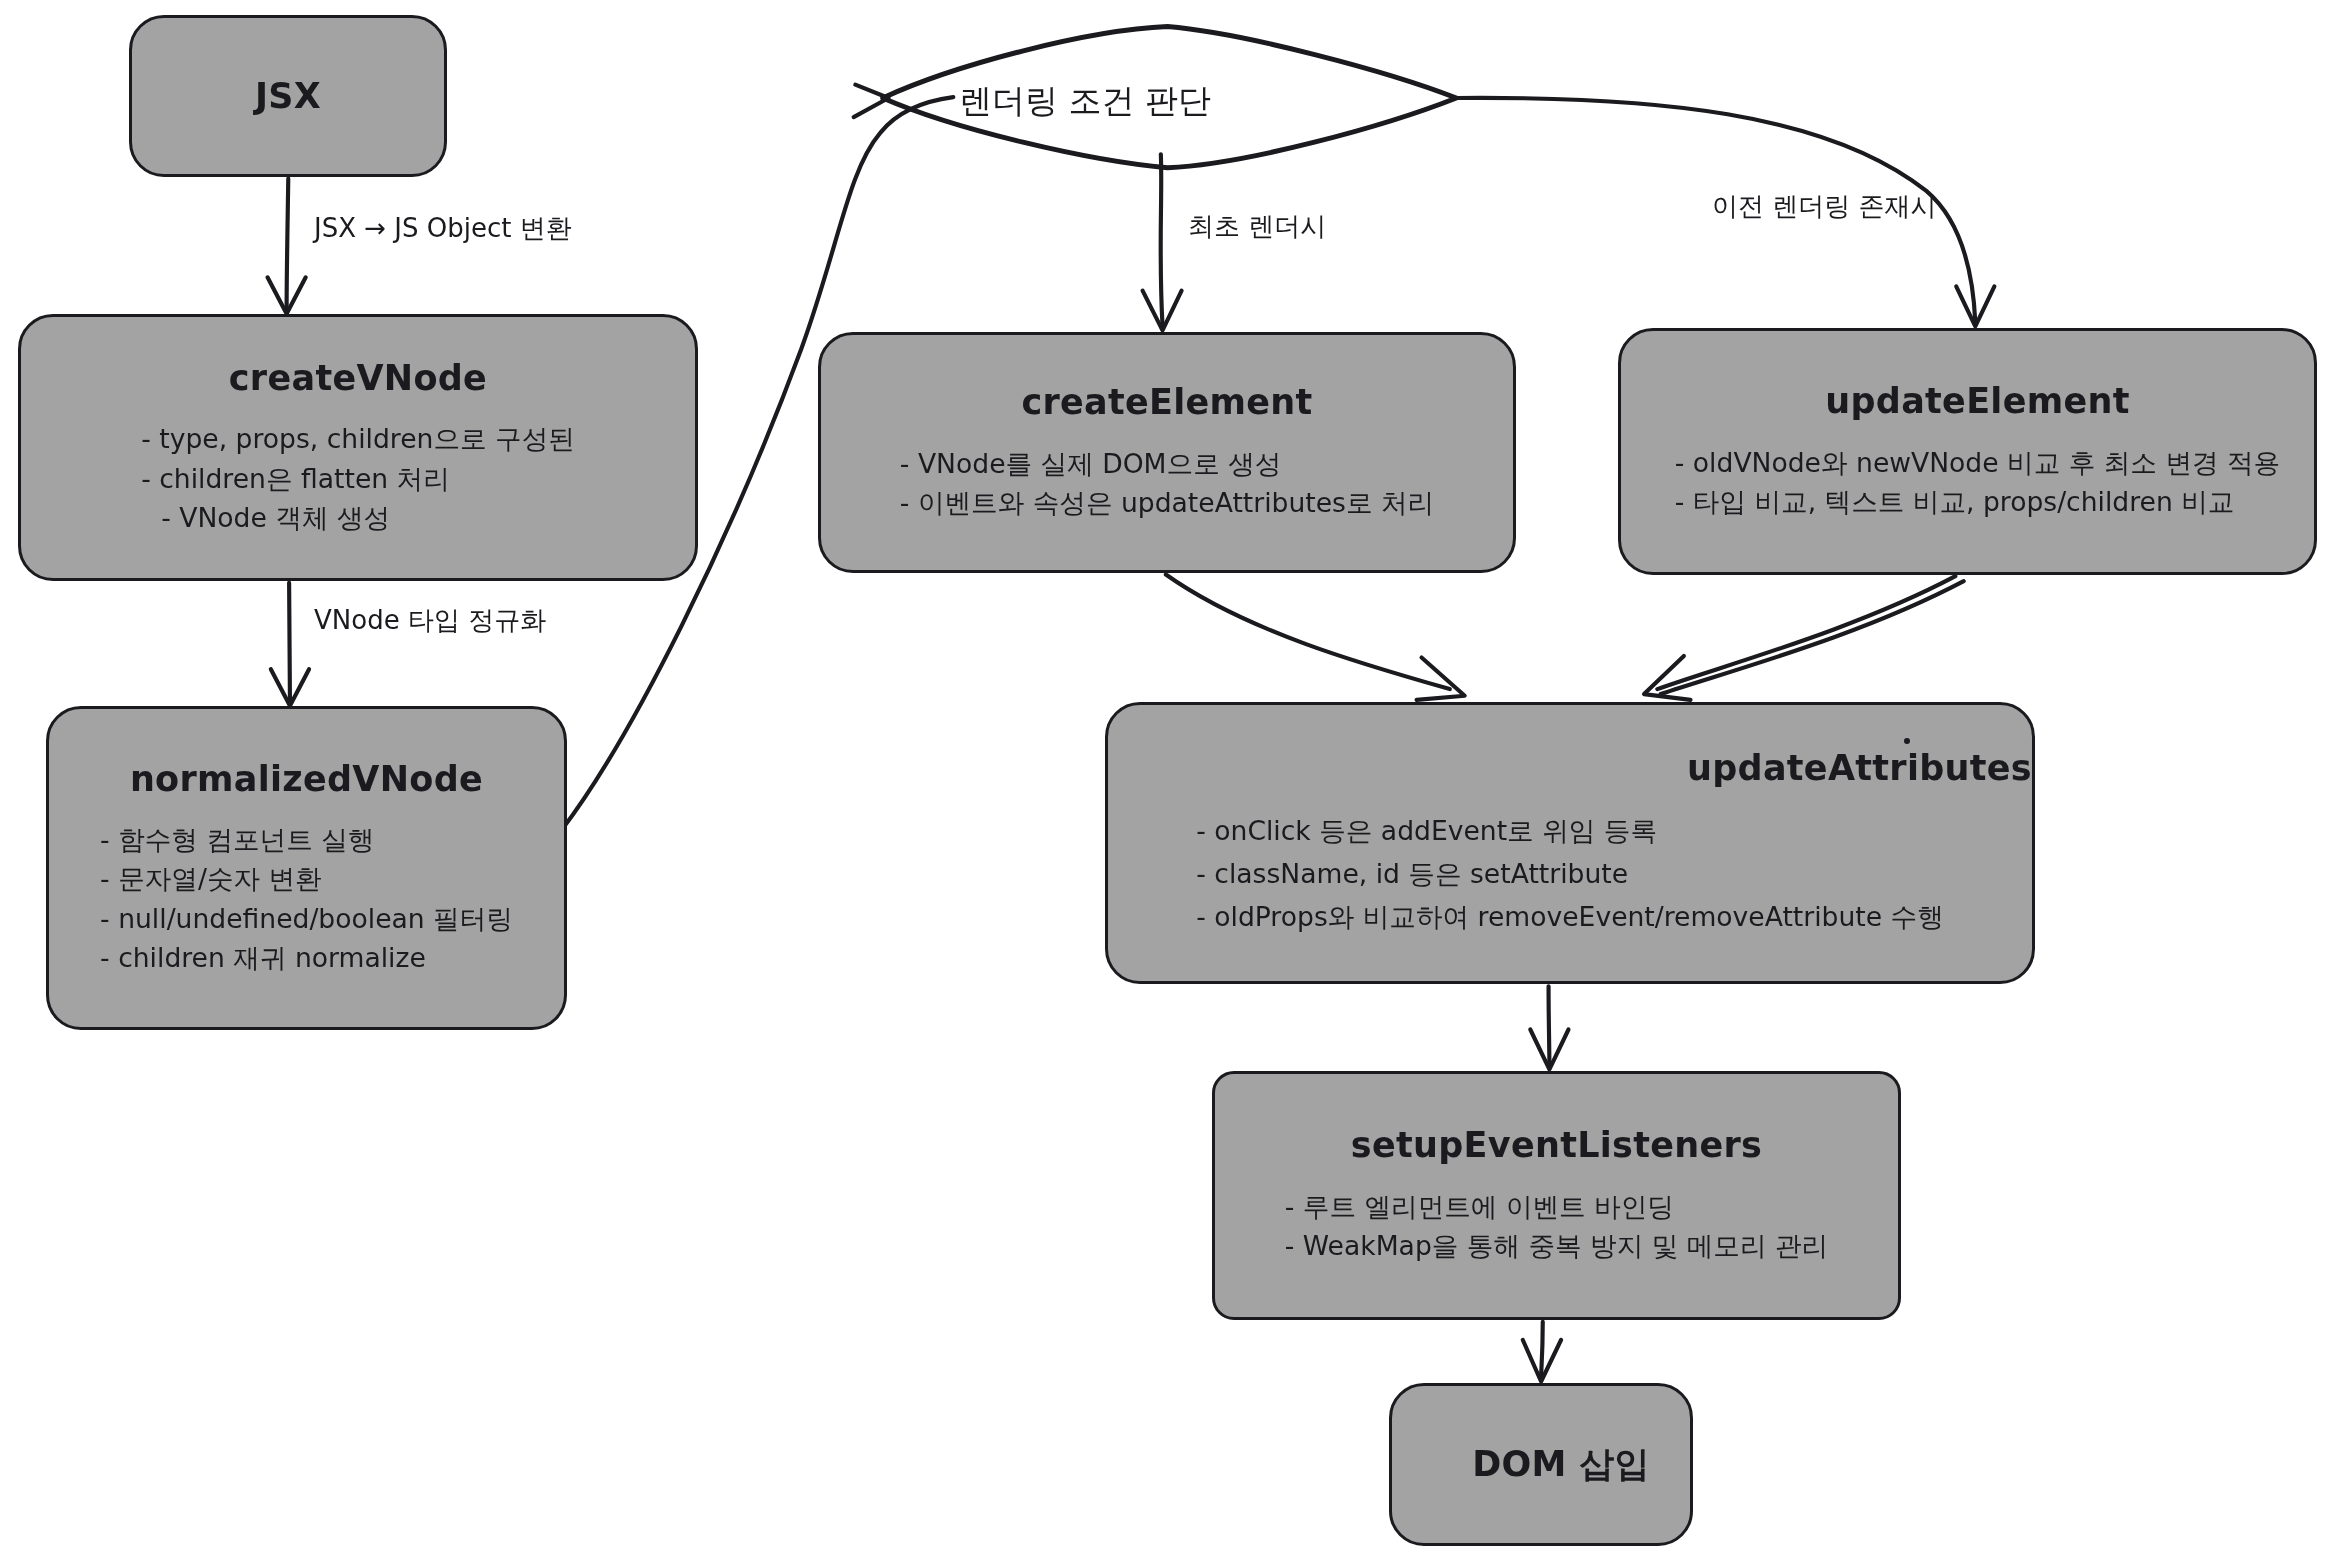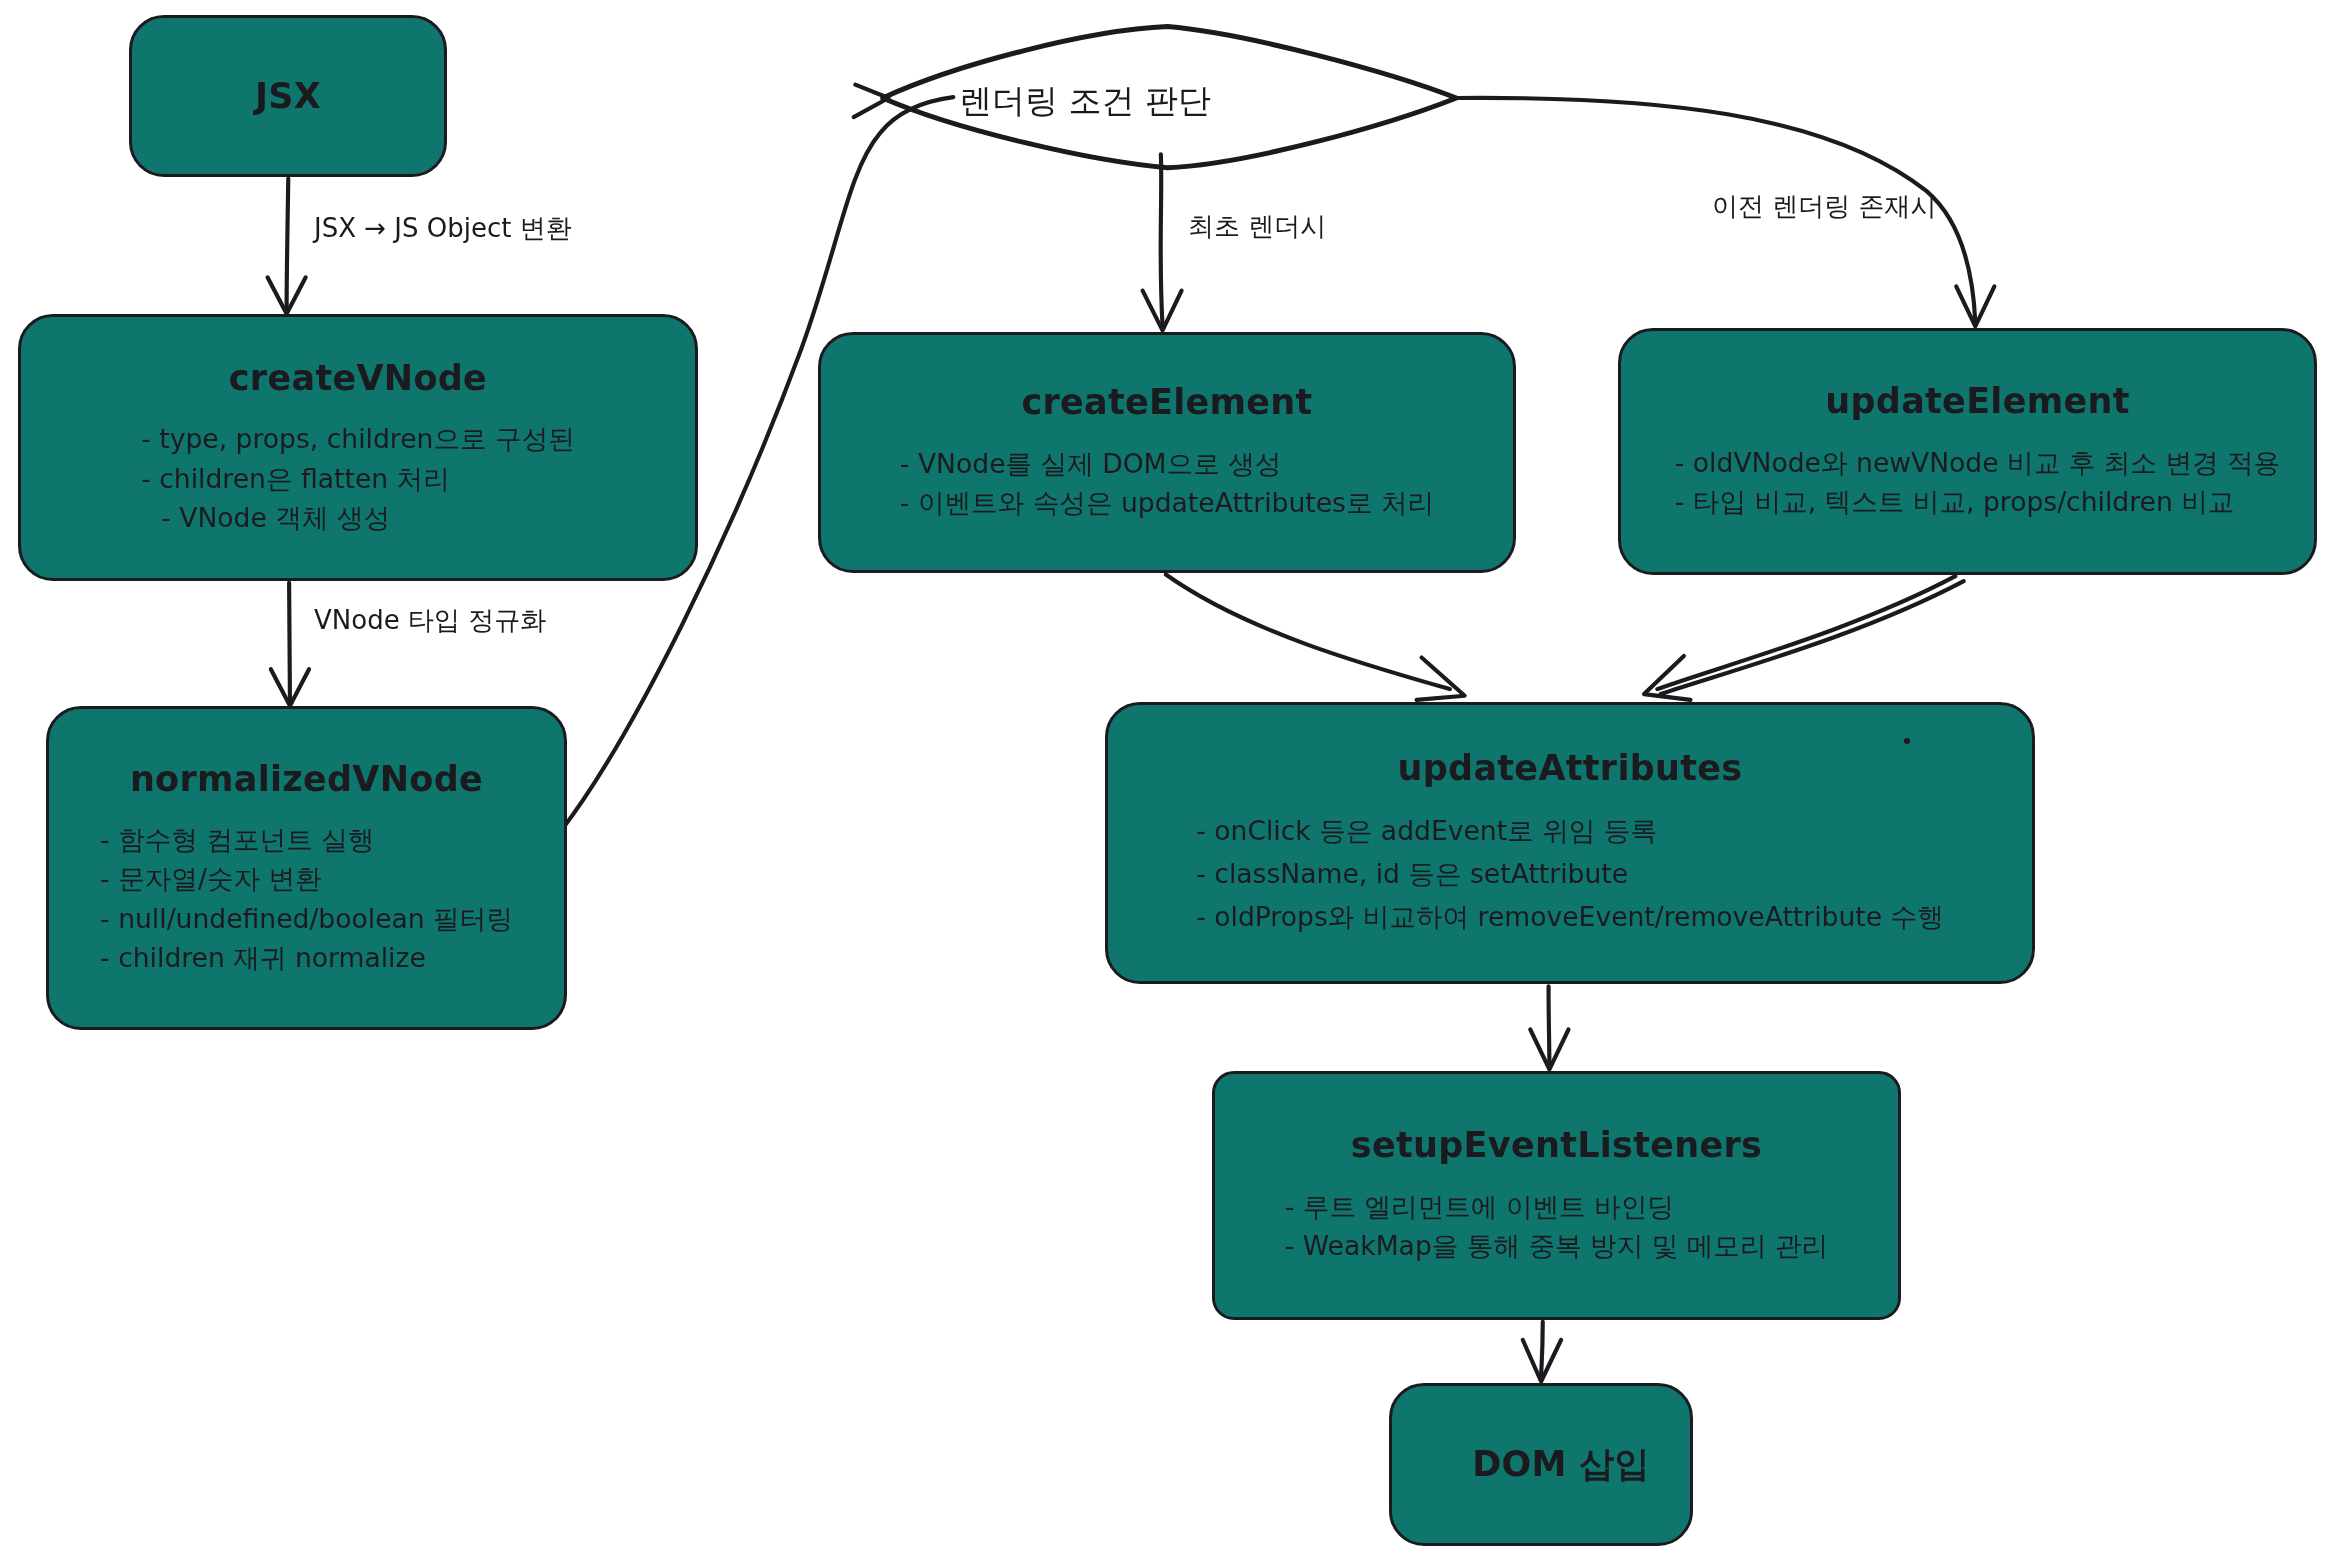--- a/index.html
+++ b/index.html
@@ -9,21 +9,21 @@
     width:2330px;height:1560px;
     overflow:hidden;
   }
   #canvas{position:relative;width:2330px;height:1560px;background:#ffffff;}
   svg#edges{position:absolute;left:0;top:0;width:2330px;height:1560px;pointer-events:none;}
   .node{
     position:absolute;
     box-sizing:border-box;
     border:3.3px solid #1b1b1f;
     border-radius:35px;
-    background:#0f766e;
+    background:#a3a3a3;
     display:flex;
     flex-direction:column;
     align-items:center;
     justify-content:center;
   }
   .node .title{
     font-size:35px;
     font-weight:600;
     letter-spacing:0.3px;
     text-align:center;
@@ -155,21 +155,21 @@
   </div>
 
   <div class="node" style="left:1618px;top:328px;width:699px;height:247px;padding-left:20px;">
     <div class="title">updateElement</div>
     <ul class="body">
       <li>oldVNode와 newVNode 비교 후 최소 변경 적용</li>
       <li>타입 비교, 텍스트 비교, props/children 비교</li>
     </ul>
   </div>
 
-  <div class="node" style="left:1105px;top:702px;width:930px;height:282px;">
+  <div class="node" style="left:1105px;top:702px;width:930px;height:282px;align-items:flex-end;">
     <div class="title">updateAttributes</div>
     <ul class="body" style="line-height:1.62">
       <li>onClick 등은 addEvent로 위임 등록</li>
       <li>className, id 등은 setAttribute</li>
       <li>oldProps와 비교하여 removeEvent/removeAttribute 수행</li>
     </ul>
     <span class="speck" style="left:796px;top:33px;"></span>
   </div>
 
   <div class="node" style="left:1212px;top:1071px;width:689px;height:249px;border-radius:22px;">

